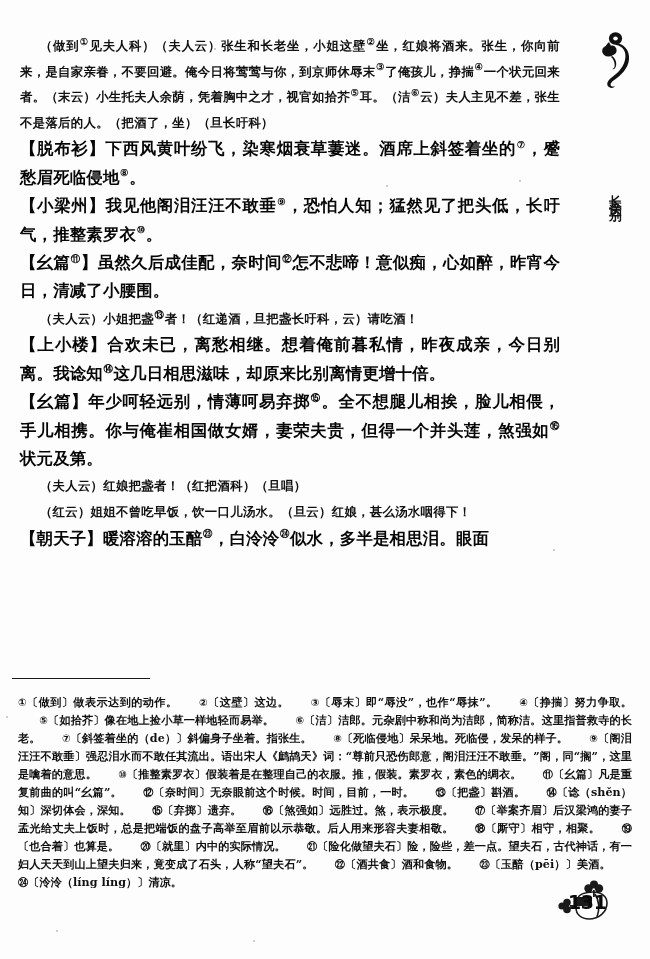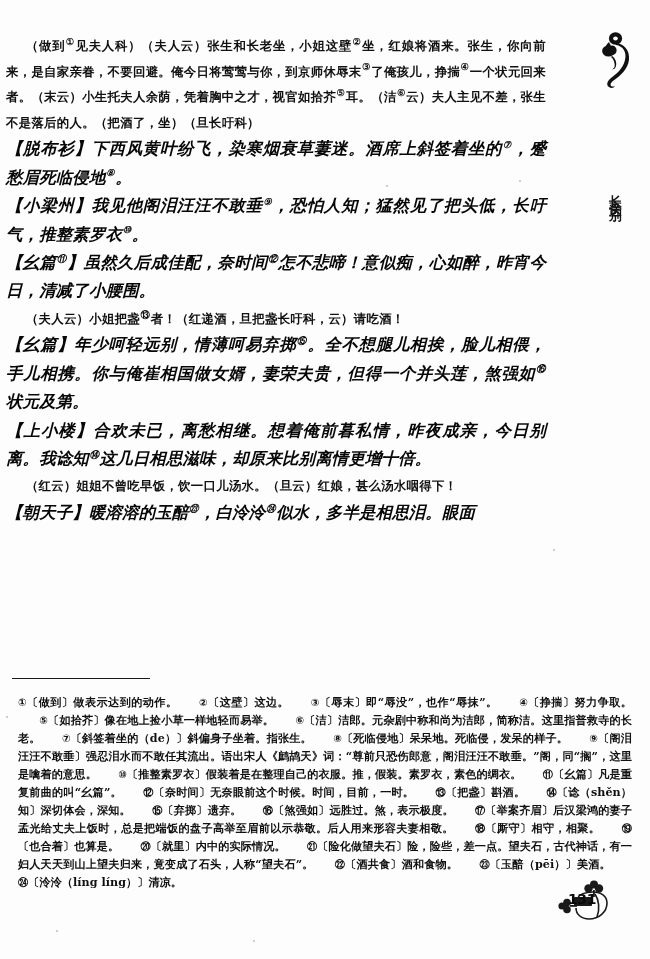--- a/index.html
+++ b/index.html
@@ -13,21 +13,21 @@
     height: 959px;
     background: #fdfdfd;
     overflow: hidden;
     font-family: "DejaVu Serif", "Liberation Serif", serif;
     color: #0d0d0d;
   }
 
   
   #body-col {
     position: absolute;
-    left: 6px;
+    left: 20px;
     top: 33px;
     width: 540px;
   }
 
   
   .stage {
     font-size: 12.4px;
     line-height: 25.6px;
     letter-spacing: 0.3px;
     text-indent: 1.6em;
@@ -40,21 +40,20 @@
   
   .aria {
     font-size: 16.4px;
     line-height: 28.4px;
     letter-spacing: 0.2px;
     margin: 0;
     text-align: justify;
     text-indent: 0;
     font-weight: 700;
     color: #070707;
-    font-style: italic;
   }
 
   .blk { margin-bottom: 0px; }
 
   sup.fn {
     font-size: 9.4px;
     vertical-align: super;
     line-height: 0;
     font-weight: 700;
     padding: 0 0.5px;
@@ -117,41 +116,42 @@
     right: 22px;
     bottom: 24px;
     width: 76px;
     height: 56px;
   }
   #folio-num {
     position: absolute;
     left: 16px;
     top: 12px;
     font-family: "DejaVu Sans", "Liberation Sans", sans-serif;
-    font-size: 14px;
+    font-size: 19px;
     font-weight: 700;
     color: #0a0a0a;
     letter-spacing: -0.4px;
     z-index: 3;
   }
   .speck { position: absolute; background: #bdbdbd; border-radius: 50%; }
 </style>
 </head>
 <body>
 
 <div id="page">
 
   <div id="body-col">
       <p class="stage blk">（做到<sup class="fn">①</sup>见夫人科）（夫人云）张生和长老坐，小姐这壁<sup class="fn">②</sup>坐，红娘将酒来。张生，你向前来，是自家亲眷，不要回避。俺今日将莺莺与你，到京师休辱末<sup class="fn">③</sup>了俺孩儿，挣揣<sup class="fn">④</sup>一个状元回来者。（末云）小生托夫人余荫，凭着胸中之才，视官如拾芥<sup class="fn">⑤</sup>耳。（洁<sup class="fn">⑥</sup>云）夫人主见不差，张生不是落后的人。（把酒了，坐）（旦长吁科）</p>
       <p class="aria blk">【脱布衫】下西风黄叶纷飞，染寒烟衰草萋迷。酒席上斜签着坐的<sup class="fn">⑦</sup>，蹙愁眉死临侵地<sup class="fn">⑧</sup>。</p>
       <p class="aria blk">【小梁州】我见他阁泪汪汪不敢垂<sup class="fn">⑨</sup>，恐怕人知；猛然见了把头低，长吁气，推整素罗衣<sup class="fn">⑩</sup>。</p>
       <p class="aria blk">【幺篇<sup class="fn">⑪</sup>】虽然久后成佳配，奈时间<sup class="fn">⑫</sup>怎不悲啼！意似痴，心如醉，昨宵今日，清减了小腰围。</p>
       <p class="stage blk">（夫人云）小姐把盏<sup class="fn">⑬</sup>者！（红递酒，旦把盏长吁科，云）请吃酒！</p>
+      <p class="aria blk">【上小楼】合欢未已，离愁相继。想着俺前暮私情，昨夜成亲，今日别离。我谂知<sup class="fn">⑭</sup>这几日相思滋味，却原来比别离情更增十倍。</p>
       <p class="aria blk">【幺篇】年少呵轻远别，情薄呵易弃掷<sup class="fn">⑮</sup>。全不想腿儿相挨，脸儿相偎，手儿相携。你与俺崔相国做女婿，妻荣夫贵，但得一个并头莲，煞强如<sup class="fn">⑯</sup>状元及第。</p>
-      <p class="aria blk">【上小楼】合欢未已，离愁相继。想着俺前暮私情，昨夜成亲，今日别离。我谂知<sup class="fn">⑭</sup>这几日相思滋味，却原来比别离情更增十倍。</p>
+      <p class="stage blk">（夫人云）红娘把盏者！（红把酒科）（旦唱）</p>
       <p class="stage blk">（红云）姐姐不曾吃早饭，饮一口儿汤水。（旦云）红娘，甚么汤水咽得下！</p>
       <p class="aria blk">【朝天子】暖溶溶的玉醅<sup class="fn">㉓</sup>，白泠泠<sup class="fn">㉔</sup>似水，多半是相思泪。眼面</p>
     </div>
 
   <div id="side">
     <svg id="side-orn" viewBox="0 0 46 62">
       <g fill="#111">
         <ellipse cx="23.5" cy="10.5" rx="6.6" ry="6.2"></ellipse>
         <ellipse cx="23.5" cy="10.5" rx="2.3" ry="2.1" fill="#fff"></ellipse>
         <path d="M17 14 C11 19 12 26 18 27 C23 28 26 24 24 20 C22 17 19 17 18 19 C17 21 19 23 21 22"></path>

